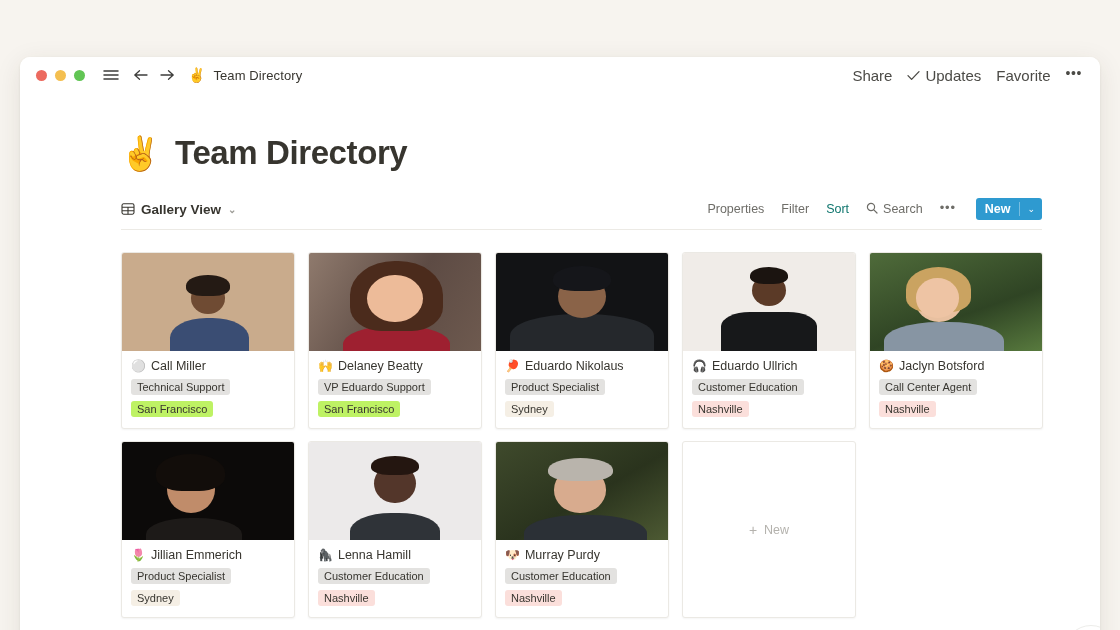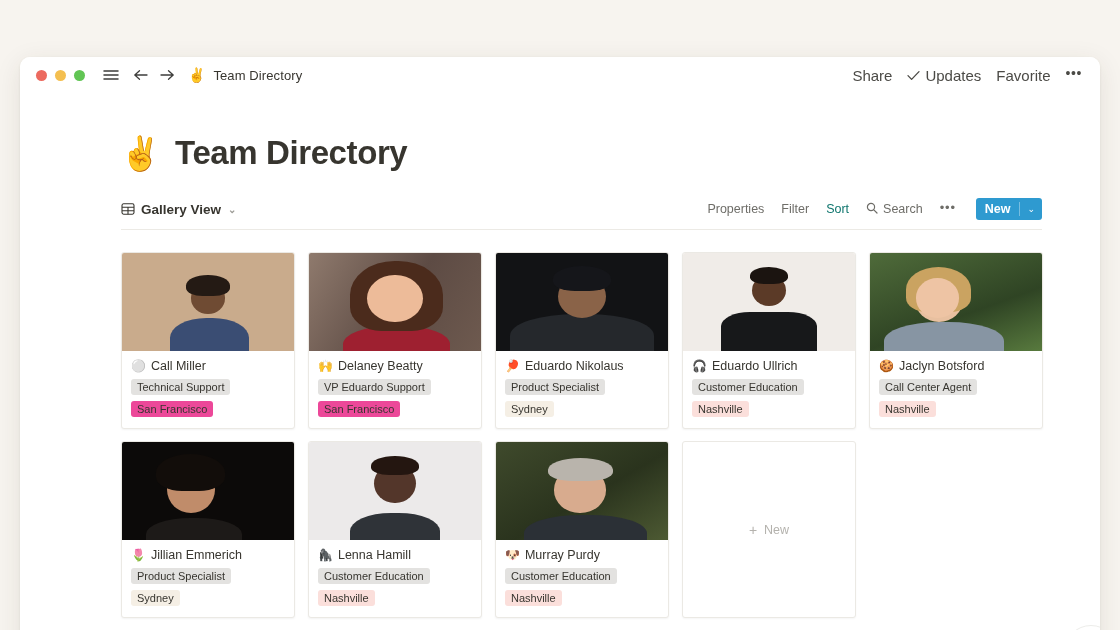--- a/index.html
+++ b/index.html
@@ -241,21 +241,21 @@
     display: inline-block;
     align-self: flex-start;
     font-size: 11px;
     line-height: 16px;
     padding: 0 6px;
     border-radius: 3px;
     color: #37352f;
     white-space: nowrap;
   }
   .tag.grey  { background: #e3e2e0; }
-  .tag.blue  { background: #ec4899; }
+  .tag.blue  { background: #bef264; }
   .tag.beige { background: #f5efe5; }
   .tag.pink  { background: #fbdfdb; }
 
   
   .card-new {
     background: #fff;
     border: 1px solid #ebe9e4;
     border-radius: 3px;
     box-shadow: 0 1px 2px rgba(15,15,15,.04);
     display: flex;

